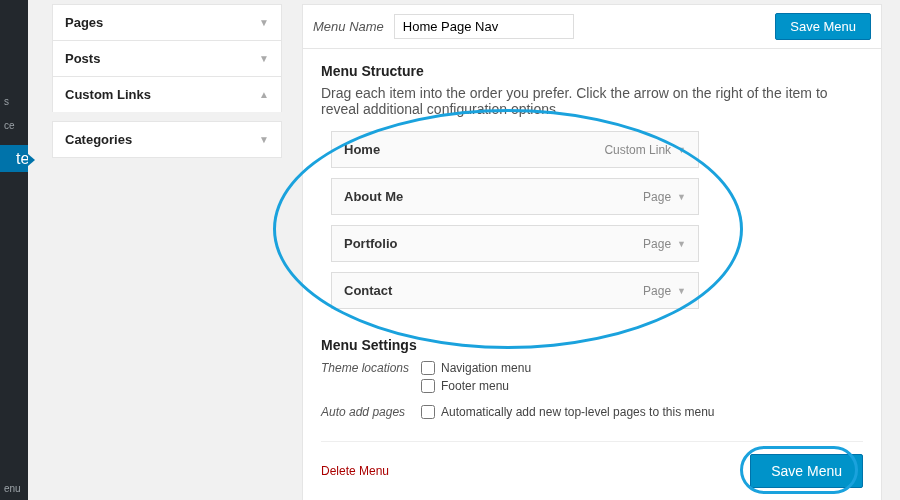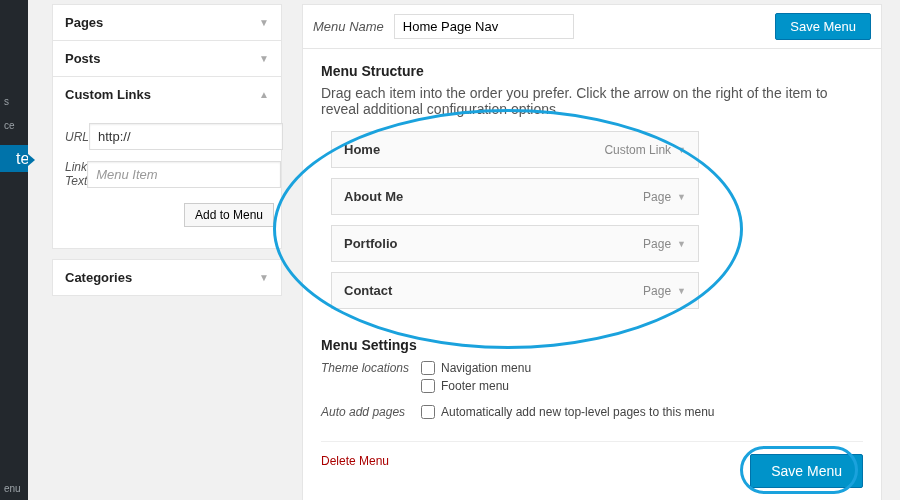--- a/index.html
+++ b/index.html
@@ -76,21 +76,21 @@
   .menu-item .mi-type .tri { font-size:9px; color:#aaa; }
 
   .settings { margin-top:28px; }
   .settings-row { display:flex; align-items:flex-start; margin:8px 0; font-size:12px; }
   .settings-row .slabel { width:100px; font-style:italic; color:#555;}
   .settings-row .opts label { display:flex; align-items:center; gap:6px; color:#444; margin-bottom:4px;}
   .settings-row .opts input[type=checkbox]{ width:14px; height:14px; }
 
   .footer-bar {
     border-top:1px solid #eee; margin-top:18px; padding-top:12px;
-    display:flex; align-items:flex-start;
+    display:flex; align-items:center;
   }
   .delete-link { color:#a00; font-size:12px; text-decoration:none; cursor:pointer;}
   .btn-primary.big { padding:8px 20px; font-size:14px; }
 
   
   .anno { position:absolute; border:3px solid #1aa2dd; border-radius:50%; pointer-events:none; }
   .anno-main { top:60px; left:-30px; width:470px; height:240px; }
   .anno-save { border-radius:30px; }
 </style>
 </head>
@@ -112,33 +112,20 @@
       <span class="title">Pages</span>
       <span class="arrow">▼</span>
     </div>
     <div class="panel">
       <span class="title">Posts</span>
       <span class="arrow">▼</span>
     </div>
     <div class="panel panel-open">
       <span class="title">Custom Links</span>
       <span class="arrow">▲</span>
-    </div>
-    <div class="panel-body">
-      <div class="row">
-        <label>URL</label>
-        <input type="text" value="http://" style="">
-      </div>
-      <div class="row">
-        <label>Link Text</label>
-        <input type="text" placeholder="Menu Item" style="">
-      </div>
-      <div class="add-to-menu-wrap">
-        <button class="add-to-menu">Add to Menu</button>
-      </div>
     </div>
     <div class="panel" style="margin-top:10px">
       <span class="title">Categories</span>
       <span class="arrow">▼</span>
     </div>
   </div>
 
   <div class="maincol">
     <div class="menu-name-bar">
       <span class="lbl">Menu Name</span>

